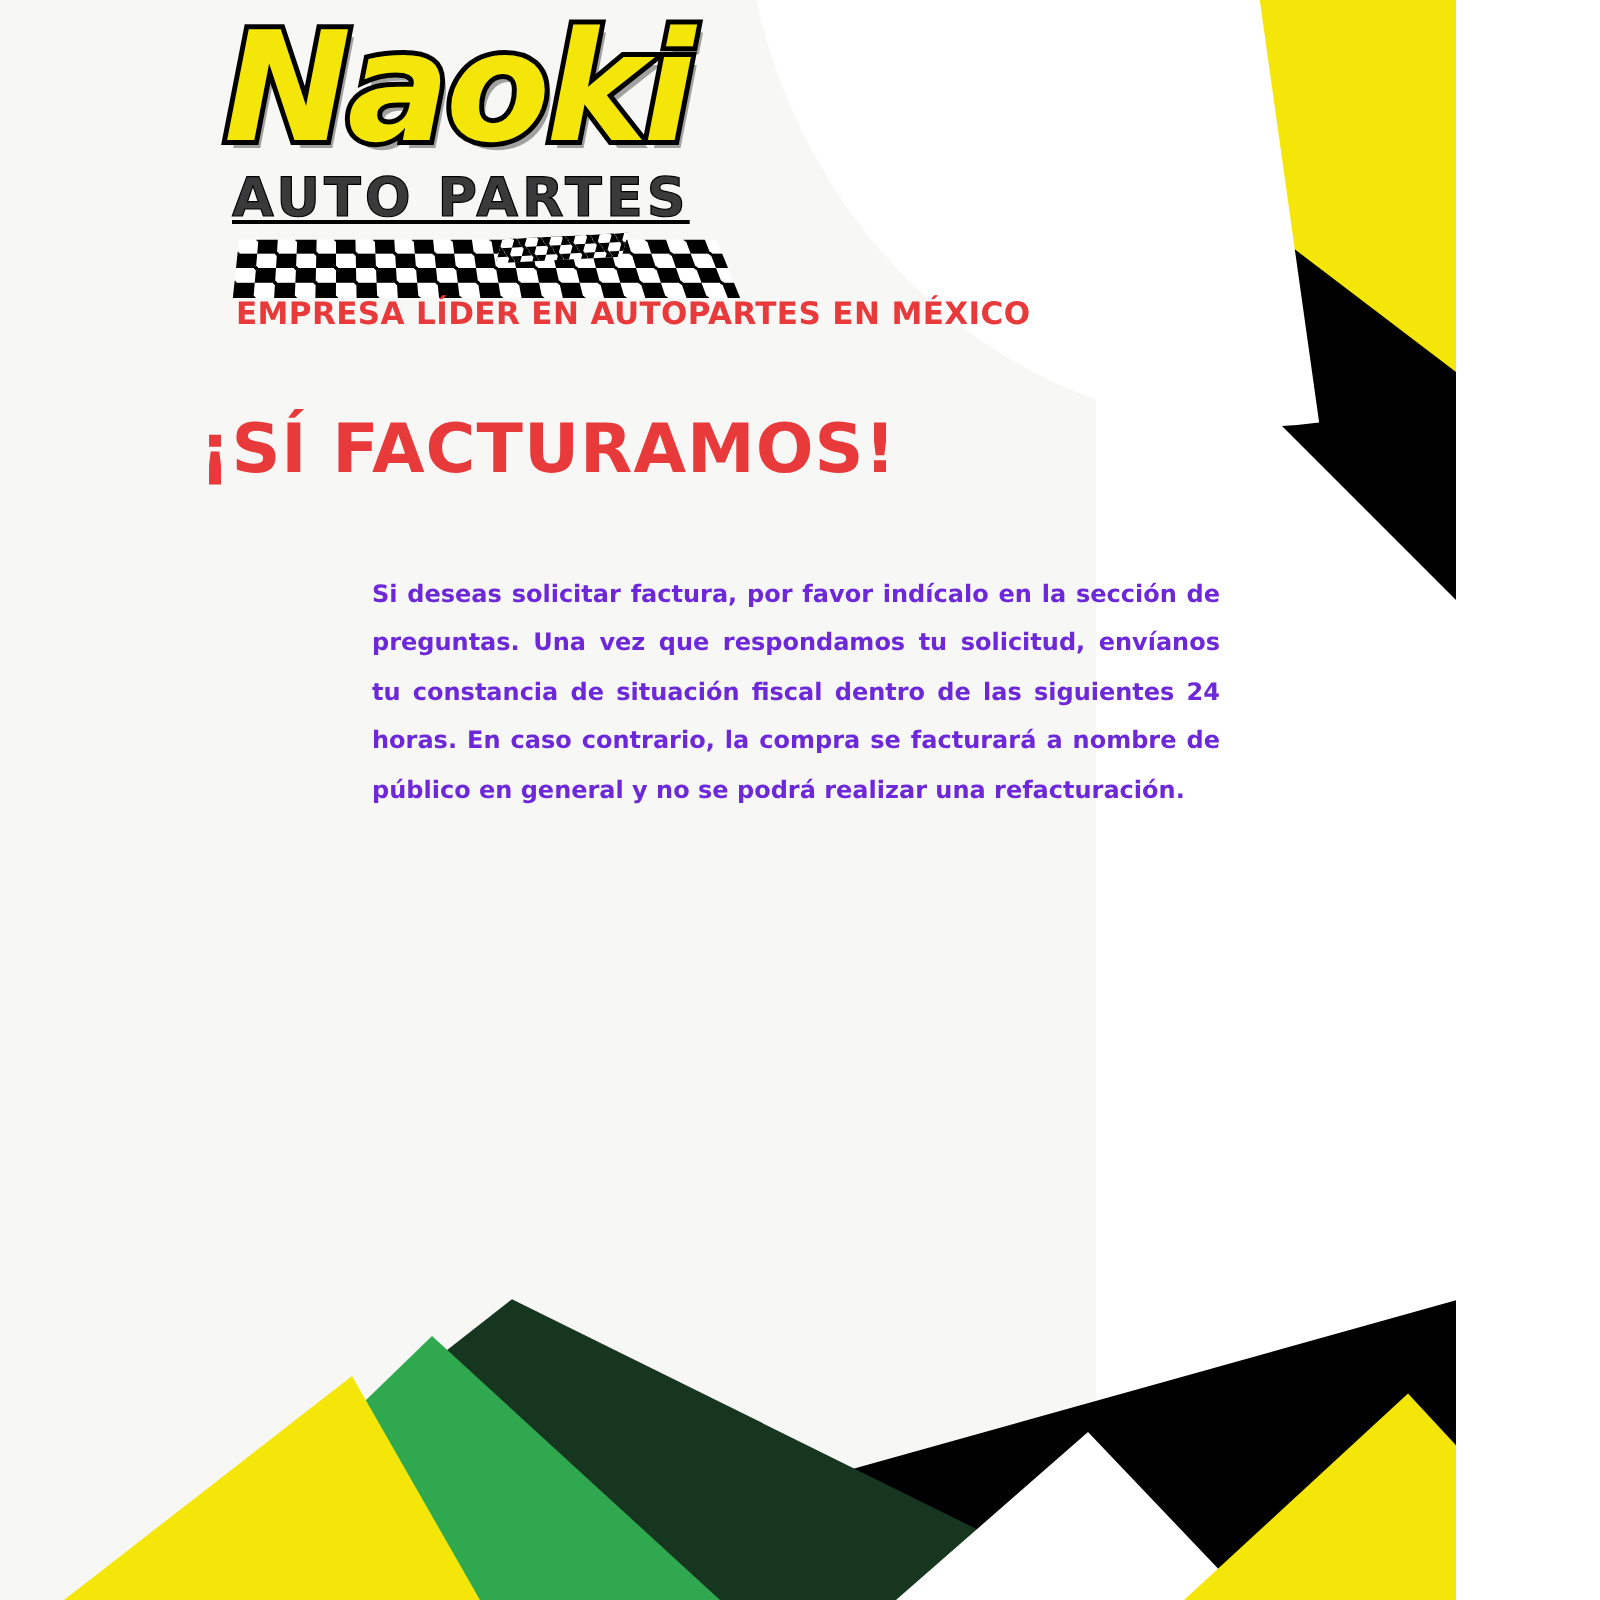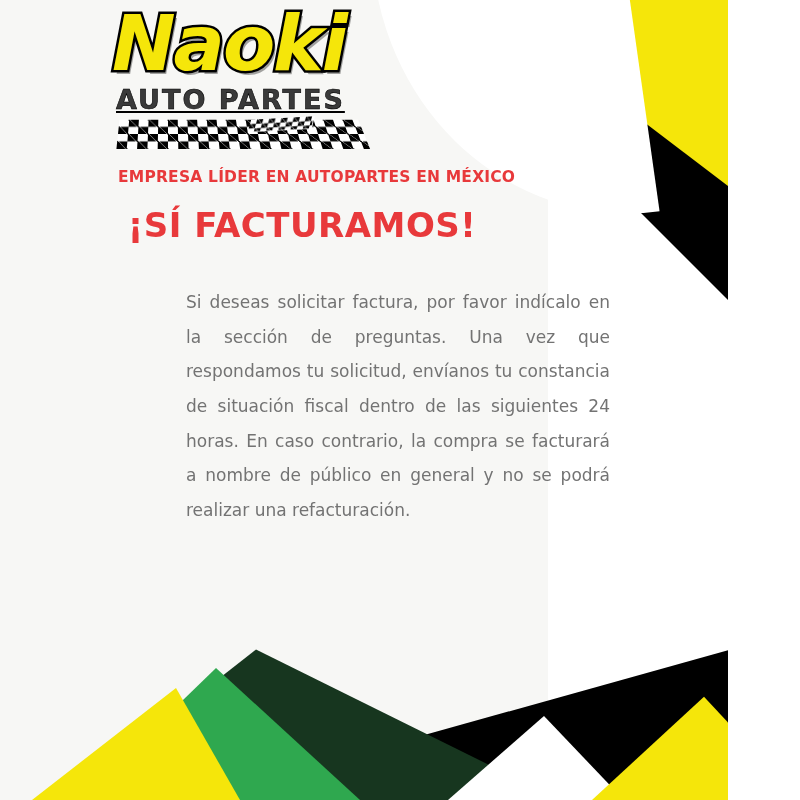--- a/index.html
+++ b/index.html
@@ -148,50 +148,49 @@
       linear-gradient(45deg, #000 25%, transparent 25%, transparent 75%, #000 75%),
       linear-gradient(45deg, #000 25%, transparent 25%, transparent 75%, #000 75%);
     background-size: 12px 9px;
     background-position: 0 0, 6px 4.5px;
     background-color: #ffffff;
     transform: skewX(-18deg) rotate(-3deg);
   }
   .tagline {
     position: absolute;
     left: 118px;
-    top: 168px;
+    top: 148px;
     font-size: 15.5px;
     font-weight: 700;
     letter-spacing: 0.2px;
     color: #e8393b;
     white-space: nowrap;
   }
 
   
   .headline {
     position: absolute;
     left: 0;
     top: 205px;
     width: 548px;
     text-align: center;
     font-size: 34px;
     font-weight: 700;
     letter-spacing: 0.5px;
     color: #e8393b;
-    padding-left: 28px;
   }
   .body-text {
     position: absolute;
     left: 186px;
     top: 285px;
     width: 424px;
-    font-size: 17px;
-    font-weight: 400;
+    font-size: 12px;
+    font-weight: 700;
     line-height: 2.04;
-    color: #737373;
+    color: #6d28d9;
     text-align: justify;
     text-justify: inter-word;
   }
 </style>
 </head>
 <body>
 
 <div class="page">
 
   <div class="paper"></div>

